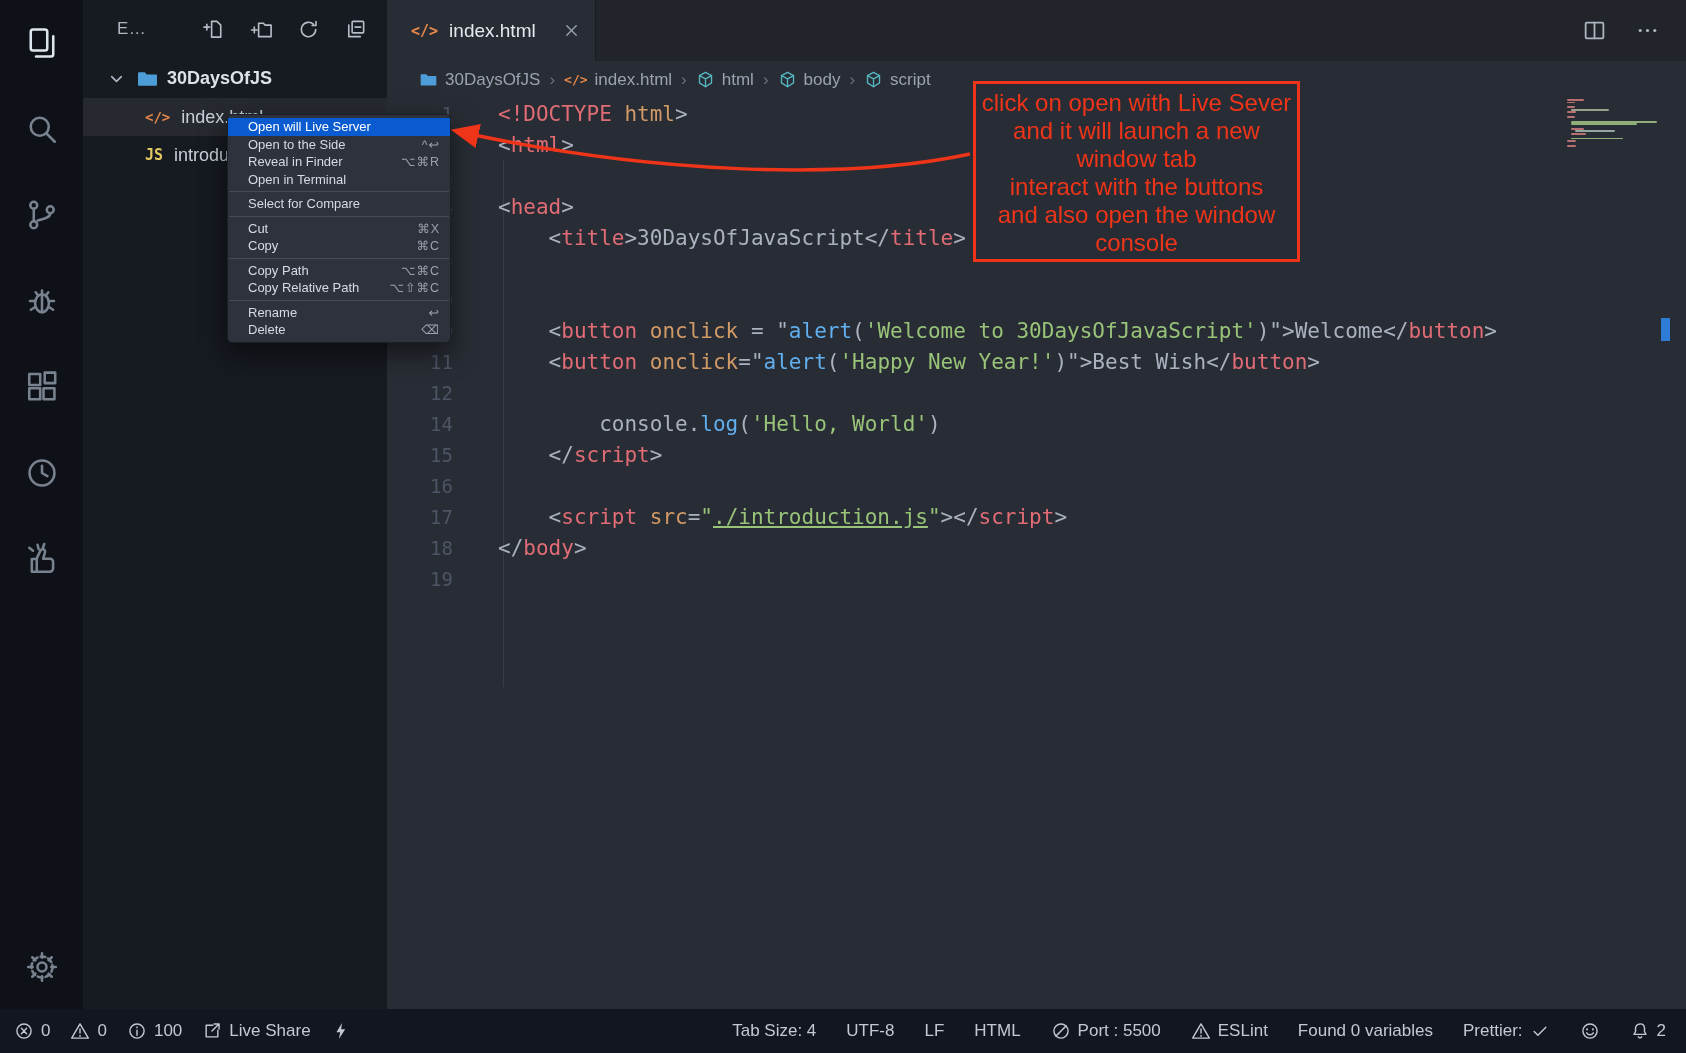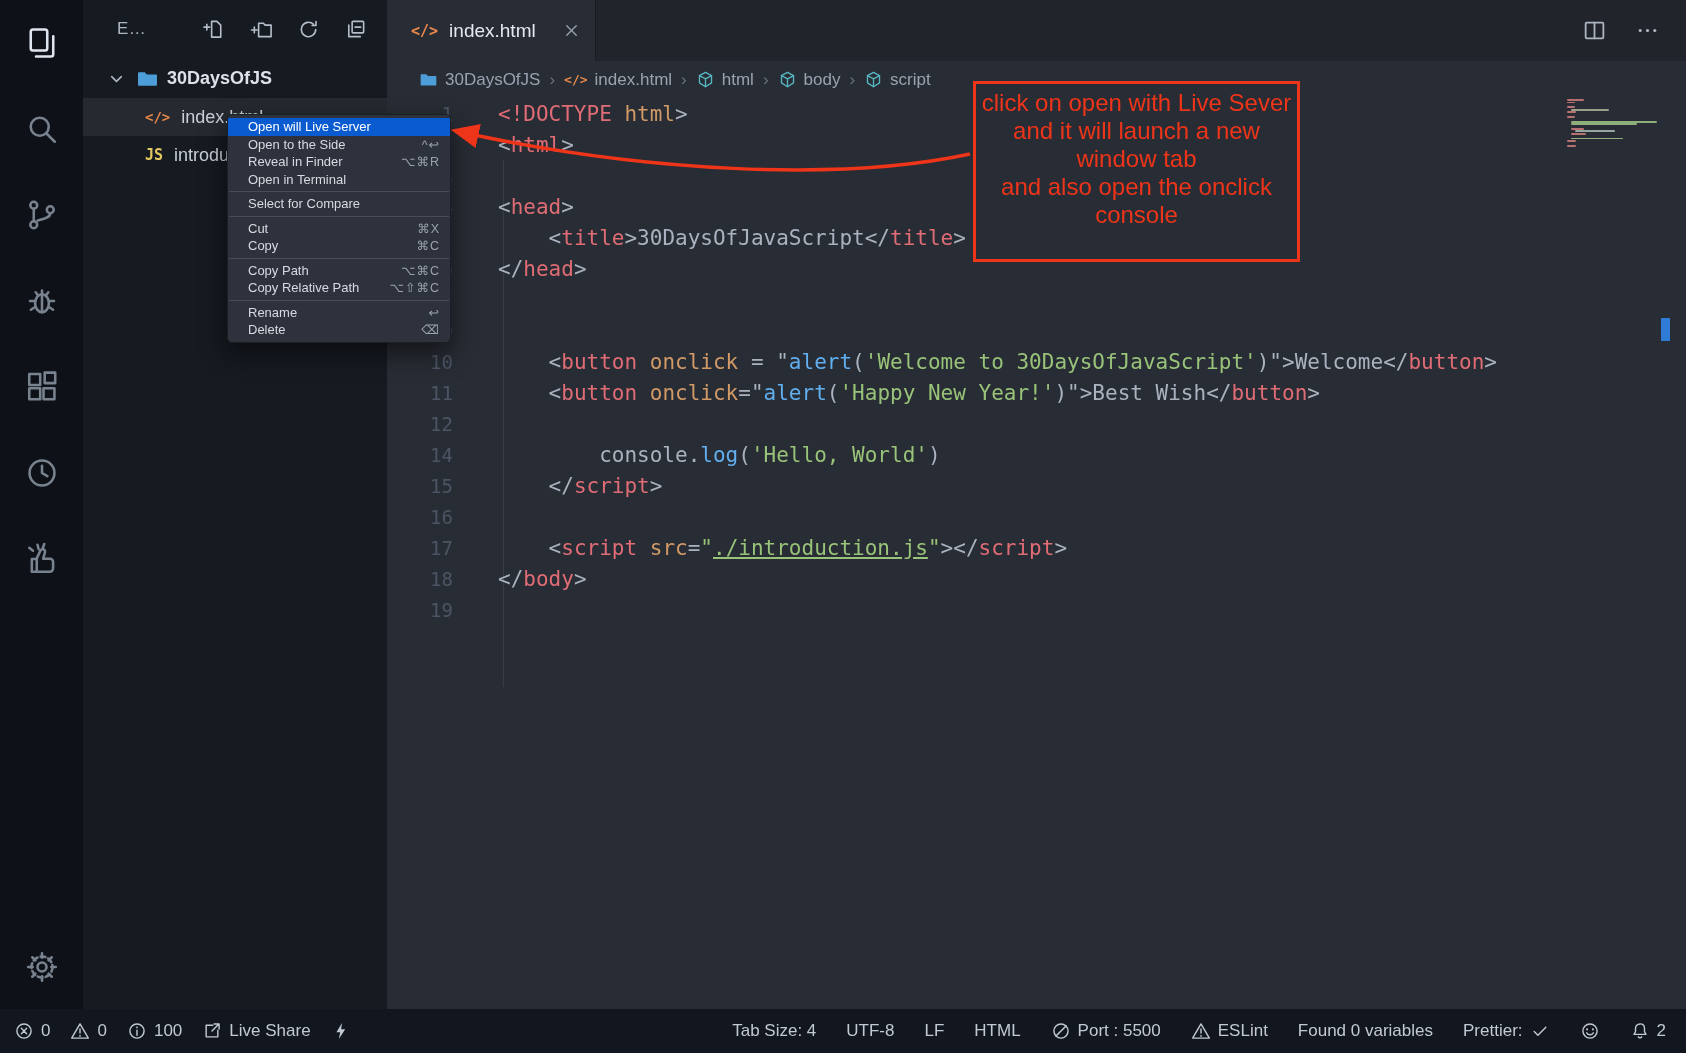--- a/index.html
+++ b/index.html
@@ -319,24 +319,20 @@
         </div>
         <div class="line">
           <span class="ln">4</span>
           <span class="lc"><span class="tk-p">&lt;</span><span class="tk-t">head</span><span class="tk-p">&gt;</span></span>
         </div>
         <div class="line">
           <span class="ln">5</span>
           <span class="lc"><span class="tk-p">    </span><span class="tk-p">&lt;</span><span class="tk-t">title</span><span class="tk-p">&gt;</span><span class="tk-p">30DaysOfJavaScript</span><span class="tk-p">&lt;/</span><span class="tk-t">title</span><span class="tk-p">&gt;</span></span>
         </div>
         <div class="line">
-          <span class="ln">6</span>
-          <span class="lc"><span class="tk-p">&lt;/</span><span class="tk-t">head</span><span class="tk-p">&gt;</span></span>
-        </div>
-        <div class="line">
           <span class="ln">7</span>
           <span class="lc"></span>
         </div>
         <div class="line">
           <span class="ln">9</span>
           <span class="lc"></span>
         </div>
         <div class="line">
           <span class="ln">10</span>
           <span class="lc"><span class="tk-p">    </span><span class="tk-p">&lt;</span><span class="tk-t">button</span><span class="tk-p"> </span><span class="tk-a">onclick</span><span class="tk-p"> = </span><span class="tk-p">"</span><span class="tk-f">alert</span><span class="tk-p">(</span><span class="tk-s">'Welcome to 30DaysOfJavaScript'</span><span class="tk-p">)</span><span class="tk-p">"</span><span class="tk-p">&gt;</span><span class="tk-p">Welcome</span><span class="tk-p">&lt;/</span><span class="tk-t">button</span><span class="tk-p">&gt;</span></span>
@@ -582,21 +578,22 @@
       <div class="mi">
         <span>Delete</span>
         <span class="sc">⌫</span>
       </div>
     </div>
 
   <div class="annotation" id="annotation" style="color: rgb(238, 52, 25); border-color: rgb(238, 52, 25);">
       <div>click on open with Live Sever</div>
       <div>and it will launch a new</div>
       <div>window tab</div>
-      <div>and also open the onclick</div>
+      <div>interact with the buttons</div>
+      <div>and also open the window</div>
       <div>console</div>
     </div>
 
   <svg class="arrow-svg" viewBox="0 0 1686 1053">
     <defs>
       <marker id="ah" markerWidth="9" markerHeight="8" refX="6.5" refY="3.5" orient="auto">
         <path id="ah-path" d="M0 0L8 3.5L0 7z" fill="#ee3419"></path>
       </marker>
     </defs>
     <path id="arrow-path" d="M970 154 C840 182, 640 172, 456 131" stroke="#ee3419" stroke-width="3.5" fill="none" marker-end="url(#ah)"></path>

